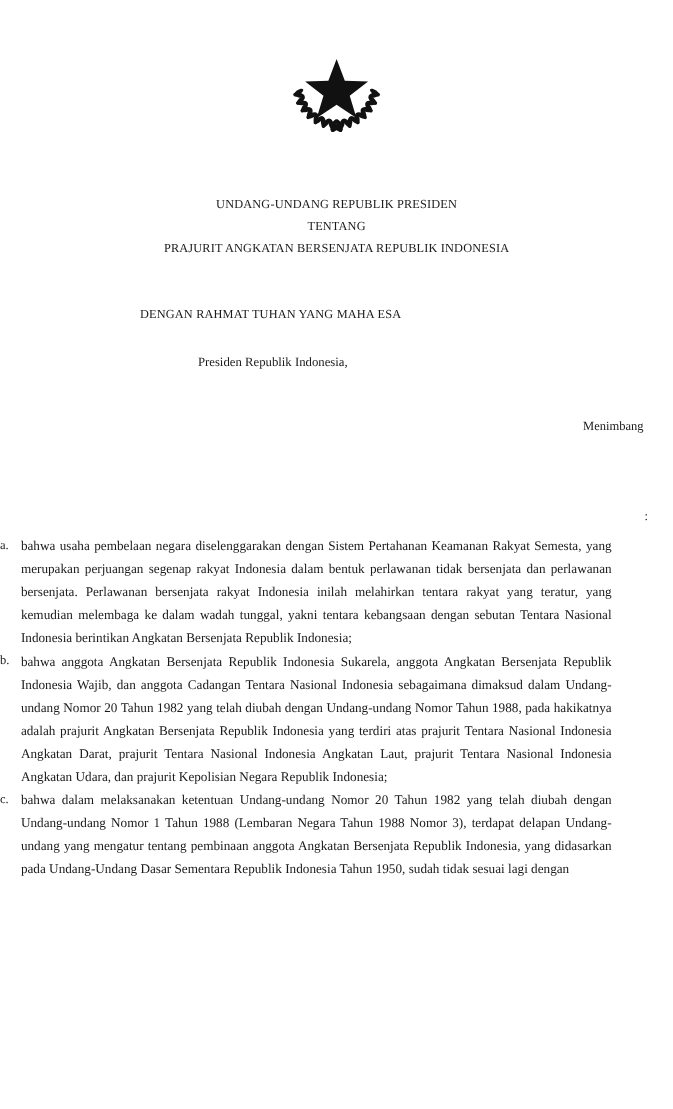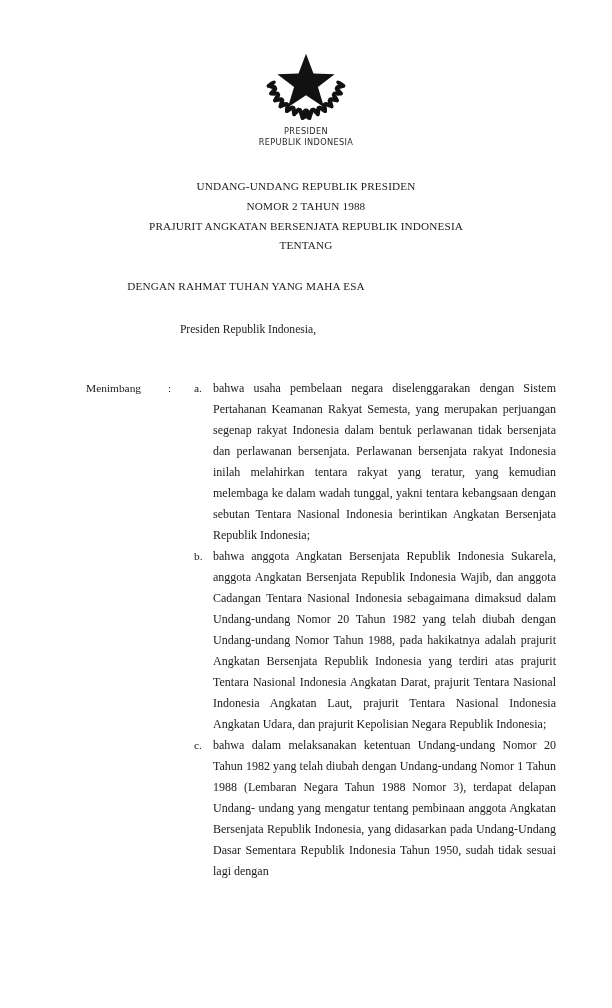--- a/index.html
+++ b/index.html
@@ -85,21 +85,22 @@
 
   
   .considerations {
     position: absolute;
     top: 378px;
     left: 0;
     width: 612px;
   }
   .cons-row {
     display: flex;
-    align-items: flex-start;
+    align-items: flex-end;
+    flex-direction: column;
   }
   .cons-label {
     width: 82px;
     margin-left: 86px;
     flex: 0 0 82px;
     font-size: 11.4px;
     line-height: 21px;
   }
   .cons-colon {
     width: 26px;
@@ -241,31 +242,26 @@
                  L 84.1 45.4
                  L 64.2 60.7
                  L 71.5 84.9
                  L 50 70.4
                  L 28.5 84.9
                  L 35.8 60.7
                  L 15.9 45.4
                  L 41.1 44.6 Z"></path>
       </g>
     </svg>
-    <div class="emblem-caption">
-      <div>PRESIDEN</div>
-      <div>REPUBLIK INDONESIA</div>
-    </div>
   </div>
 
   <div class="title-block">
     <div class="title-line">UNDANG-UNDANG REPUBLIK PRESIDEN</div>
-    <div class="title-line">NOMOR 2 TAHUN 1988</div>
+    <div class="title-line">TENTANG</div>
     <div class="title-line">PRAJURIT ANGKATAN BERSENJATA REPUBLIK INDONESIA</div>
-    <div class="title-line">TENTANG</div>
   </div>
 
   <div class="blessing">DENGAN RAHMAT TUHAN YANG MAHA ESA</div>
 
   <div class="opening">Presiden Republik Indonesia,</div>
 
   <div class="considerations">
     <div class="cons-row">
       <div class="cons-label">Menimbang</div>
       <div class="cons-colon">:</div>

